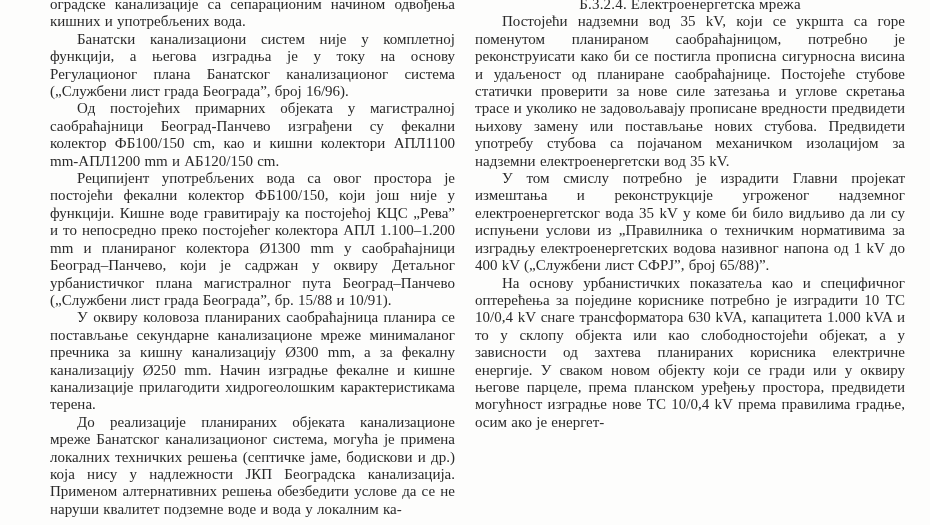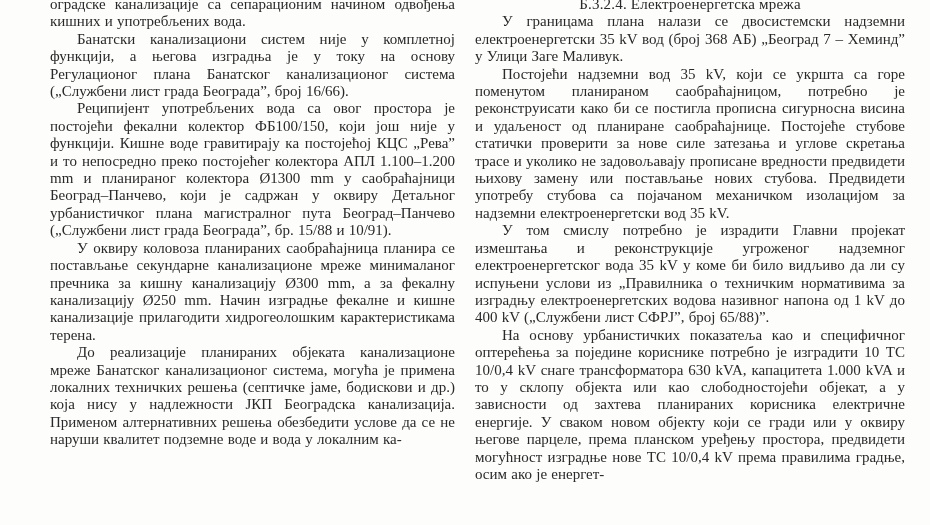--- a/index.html
+++ b/index.html
@@ -43,27 +43,27 @@
     letter-spacing: 0.2px;
   }
 </style>
 </head>
 <body>
 
 <div class="page">
 
   <div class="col-left">
     <p class="para continuation">оградске канализације са сепарационим начином одвођења кишних и употребљених вода.</p>
-    <p class="para">Банатски канализациони систем није у комплетној функцији, а његова изградња је у току на основу Регулационог плана Банатског канализационог система („Службени лист града Београда”, број 16/66).</p>
+    <p class="para">Банатски канализациони систем није у комплетној функцији, а његова изградња је у току на основу Регулационог плана Банатског канализационог система („Службени лист града Београда”, број 16/96).</p>
+    <p class="para">Од постојећих примарних објеката у магистралној саобраћајници Београд-Панчево изграђени су фекални колектор ФБ100/150 cm, као и кишни колектори АПЛ1100 mm-АПЛ1200 mm и АБ120/150 cm.</p>
     <p class="para">Реципијент употребљених вода са овог простора је постојећи фекални колектор ФБ100/150, који још није у функцији. Кишне воде гравитирају ка постојећој КЦС „Рева” и то непосредно преко постојећег колектора АПЛ 1.100–1.200 mm и планираног колектора Ø1300 mm у саобраћајници Београд–Панчево, који је садржан у оквиру Детаљног урбанистичког плана магистралног пута Београд–Панчево („Службени лист града Београда”, бр. 15/88 и 10/91).</p>
     <p class="para">У оквиру коловоза планираних саобраћајница планира се постављање секундарне канализационе мреже минималаног пречника за кишну канализацију Ø300 mm, а за фекалну канализацију Ø250 mm. Начин изградње фекалне и кишне канализације прилагодити хидрогеолошким карактеристикама терена.</p>
     <p class="para">До реализације планираних објеката канализационе мреже Банатског канализационог система, могућа је примена локалних техничких решења (септичке јаме, бодискови и др.) која нису у надлежности ЈКП Београдска канализација. Применом алтернативних решења обезбедити услове да се не наруши квалитет подземне воде и вода у локалним ка-</p>
   </div>
 
   <div class="col-right">
     <h2 class="section-heading">Б.3.2.4. Електроенергетска мрежа</h2>
-    <p class="para">У границама плана налази се двосистемски надземни електроенергетски 35 kV вод (број 368 АБ) „Београд 7 – Хеминд” у Улици Заге Маливук.</p>
     <p class="para">Постојећи надземни вод 35 kV, који се укршта са горе поменутом планираном саобраћајницом, потребно је реконструисати како би се постигла прописна сигурносна висина и удаљеност од планиране саобраћајнице. Постојеће стубове статички проверити за нове силе затезања и углове скретања трасе и уколико не задовољавају прописане вредности предвидети њихову замену или постављање нових стубова. Предвидети употребу стубова са појачаном механичком изолацијом за надземни електроенергетски вод 35 kV.</p>
     <p class="para">У том смислу потребно је израдити Главни пројекат измештања и реконструкције угроженог надземног електроенергетског вода 35 kV у коме би било видљиво да ли су испуњени услови из „Правилника о техничким нормативима за изградњу електроенергетских водова називног напона од 1 kV до 400 kV („Службени лист СФРЈ”, број 65/88)”.</p>
     <p class="para">На основу урбанистичких показатеља као и специфичног оптерећења за поједине кориснике потребно је изградити 10 ТС 10/0,4 kV снаге трансформатора 630 kVA, капацитета 1.000 kVA и то у склопу објекта или као слободностојећи објекат, а у зависности од захтева планираних корисника електричне енергије. У сваком новом објекту који се гради или у оквиру његове парцеле, према планском уређењу простора, предвидети могућност изградње нове ТС 10/0,4 kV према правилима градње, осим ако је енергет-</p>
   </div>
 
 </div>
 
 </body></html>

